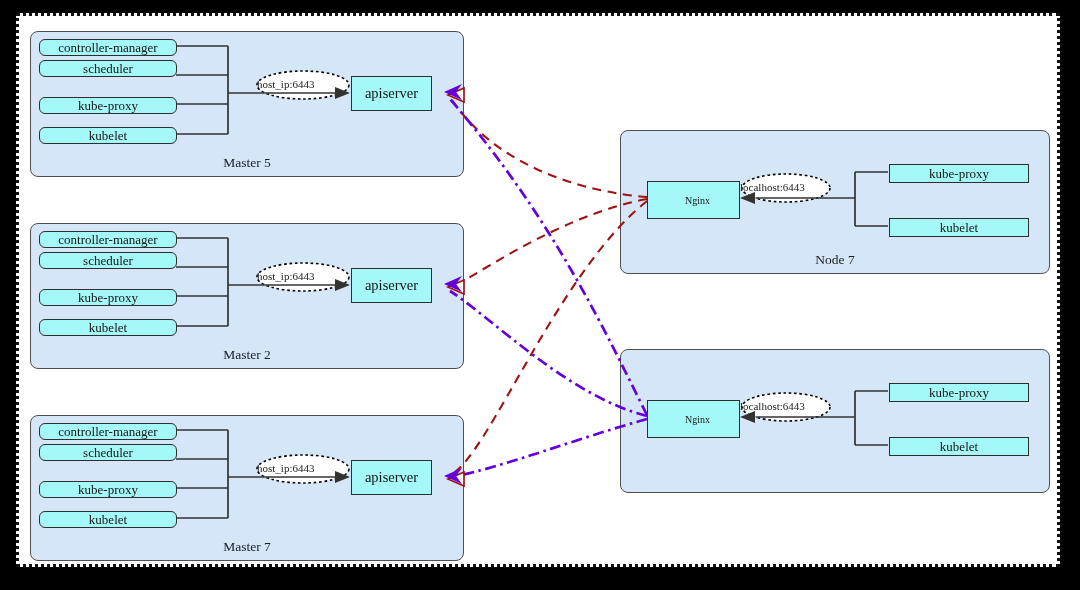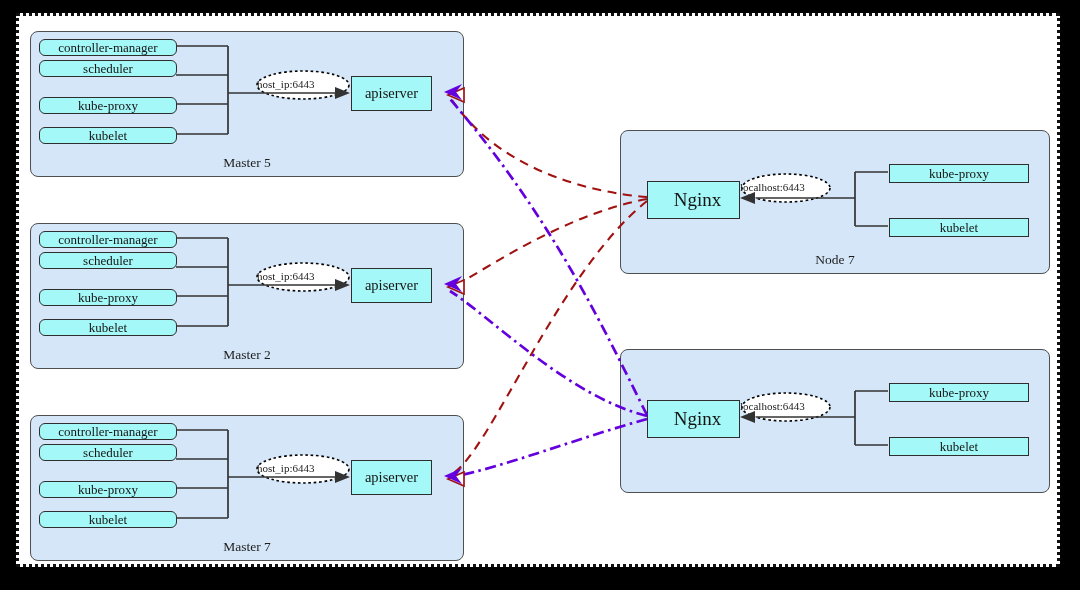--- a/index.html
+++ b/index.html
@@ -31,21 +31,21 @@
 
   .comp,.server,.proxy,.ncomp{
     position:absolute;background:var(--component-fill);
     border:1.7px solid #2e2e2e;box-sizing:border-box;
     display:flex;align-items:center;justify-content:center;
     color:#141414;
   }
   .comp{left:8px;width:138px;height:17px;font-size:13px;border-radius:6px;}
   .c0{top:7px}.c1{top:28px}.c2{top:65px}.c3{top:95px}
   .server{left:320px;top:44px;width:81px;height:35px;font-size:14.5px;}
-  .proxy{left:26px;top:50px;width:93px;height:38px;font-size:19px;padding-left:8px;}
+  .proxy{left:26px;top:50px;width:93px;height:38px;font-size:10px;padding-left:8px;}
   .ncomp{left:268px;width:140px;height:19px;font-size:13px;}
   .nc0{top:33px}.nc1{top:87px}
 
   .gtitle{
     position:absolute;left:0;right:0;bottom:5px;text-align:center;
     font-size:13.5px;color:#1d1d1d;
   }
   .wires{position:absolute;left:0;top:0;z-index:3;pointer-events:none;}
   .k{stroke:var(--wire);stroke-width:1.7;fill:none;}
   .port{fill:#ffffff;stroke:#000;stroke-width:1.6;stroke-dasharray:2.6 2.7;}

